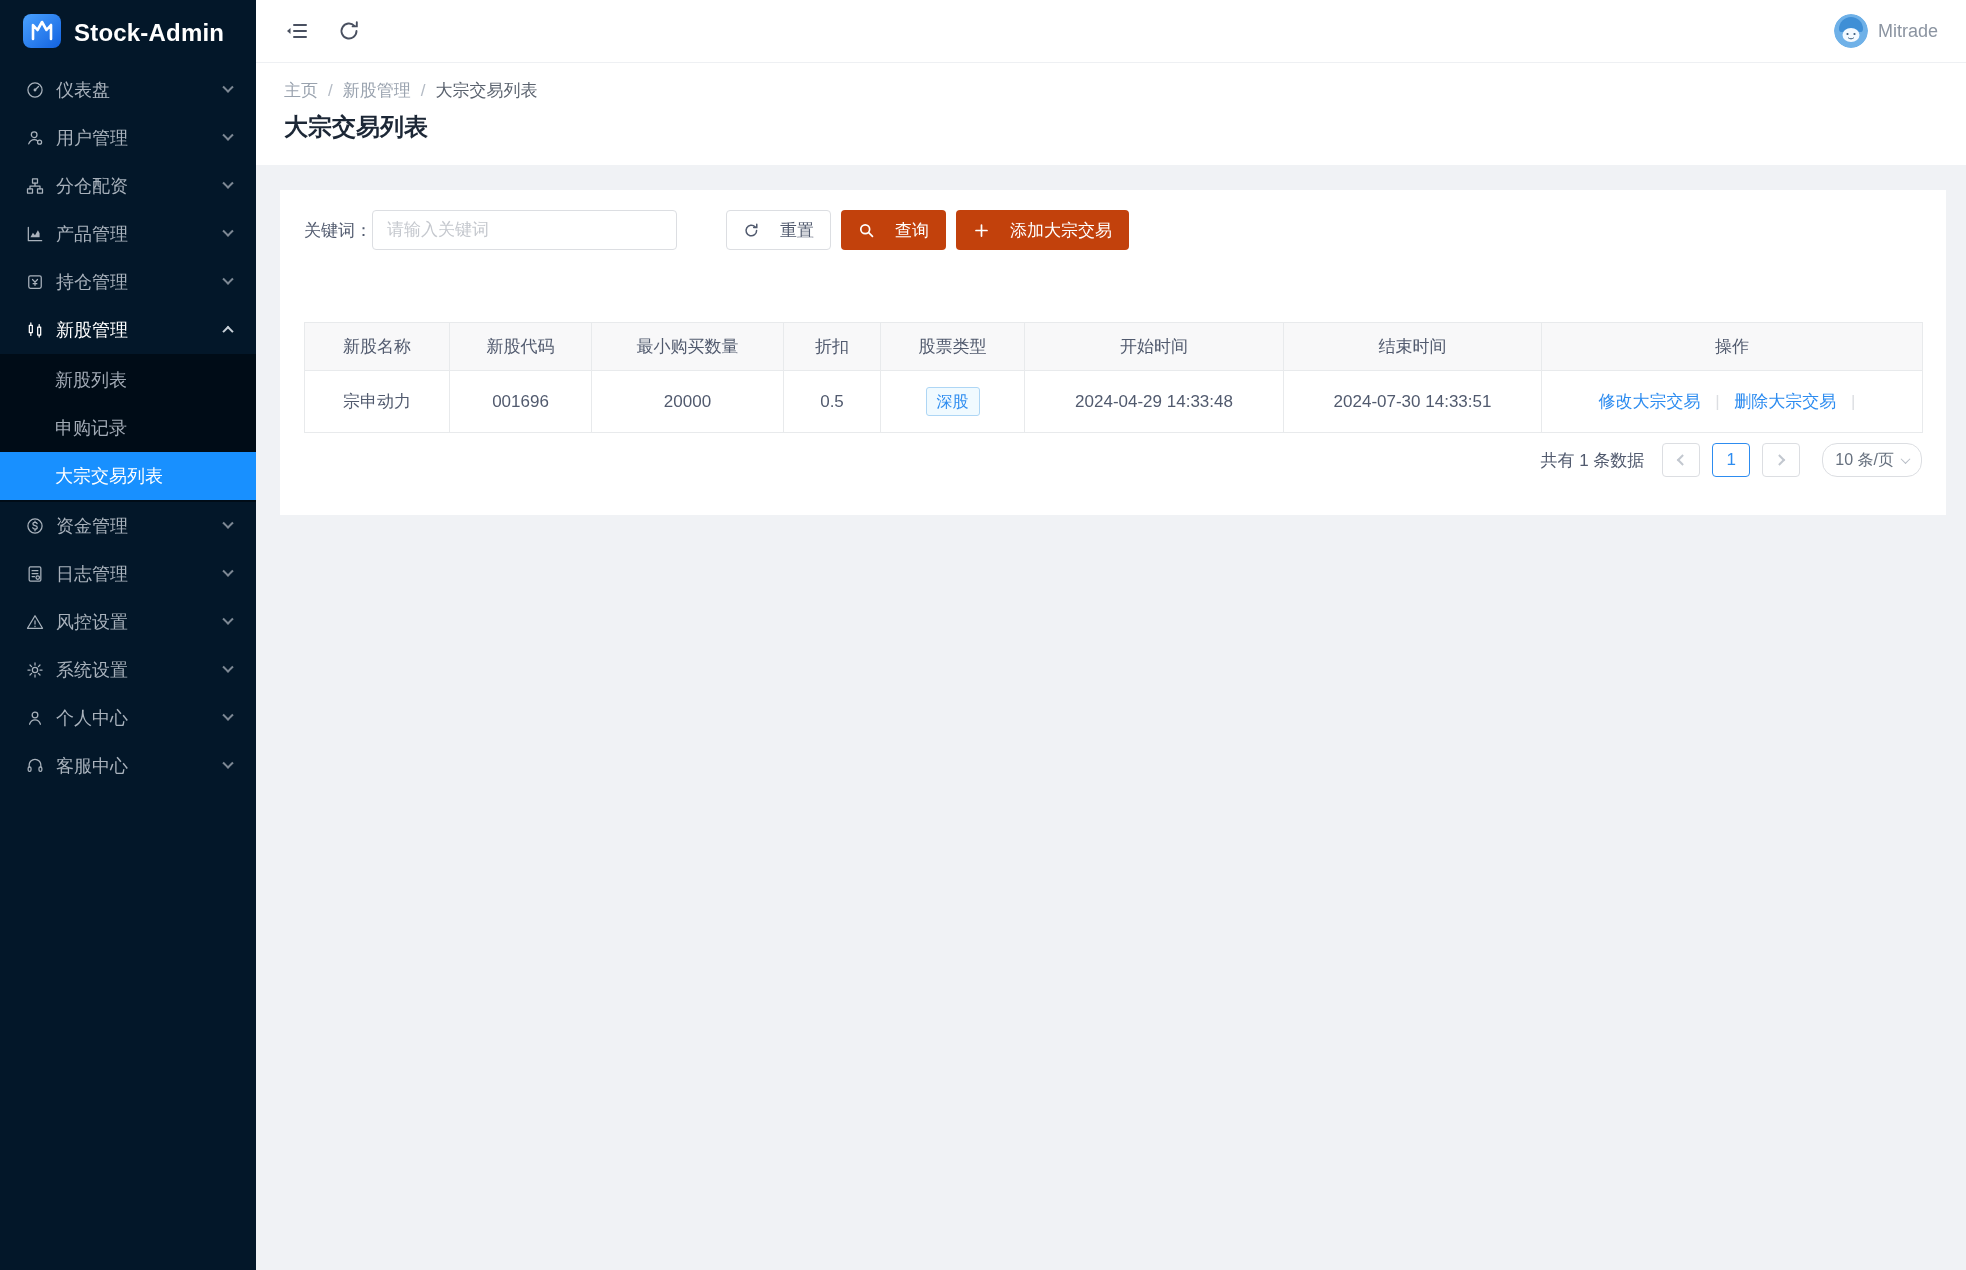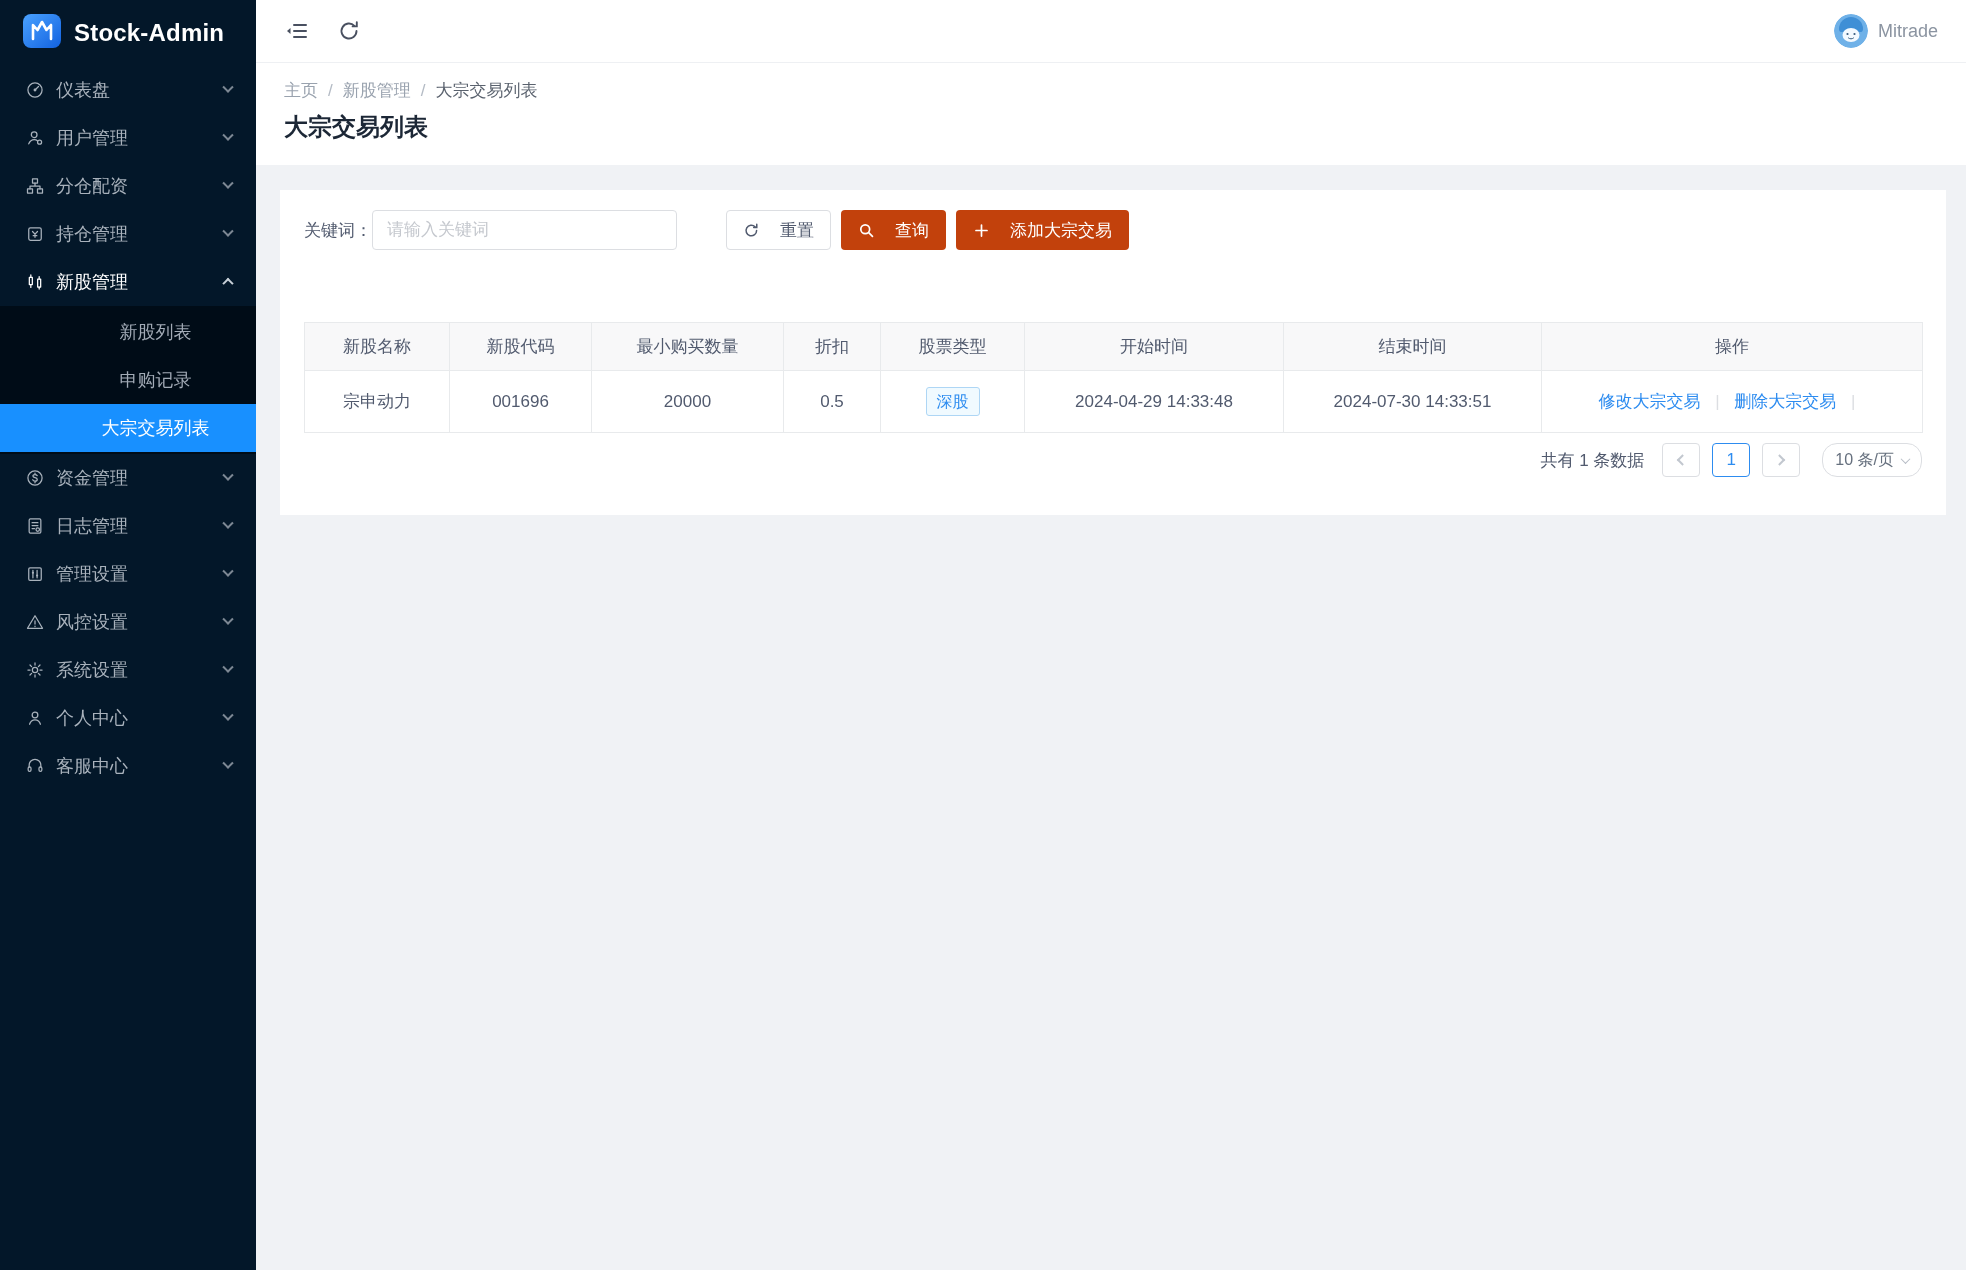--- a/index.html
+++ b/index.html
@@ -16,21 +16,21 @@
   .logo { height:66px; display:flex; align-items:center; padding-left:23px; }
   .logo-text { color:#fff; font-size:24px; font-weight:bold; margin-left:13px; letter-spacing:.2px; }
   ul.menu { list-style:none; }
   .menu-item { height:48px; display:flex; align-items:center; padding:0 24px; color:#a9b2bc; cursor:pointer; font-size:18px; }
   .menu-item .mi-icon { width:22px; height:22px; margin-right:10px; flex-shrink:0; display:flex; align-items:center; justify-content:center; }
   .menu-item .mi-icon svg { width:20px; height:20px; stroke:currentColor; fill:none; stroke-width:1.5; stroke-linecap:round; stroke-linejoin:round; }
   .menu-item .mi-label { flex:1; }
   .chev { width:8px; height:8px; border-right:2px solid #7d8894; border-bottom:2px solid #7d8894; transform:rotate(45deg) translate(-2px,-2px); }
   .menu-item.expanded { color:#fff; }
   .menu-item.expanded .chev { transform:rotate(-135deg) translate(-1px,-1px); border-color:#c8d0d8; }
-  .submenu { list-style:none; background:#000c17; padding:2px 0;text-align:center; }
+  .submenu { list-style:none; background:#000c17; padding:2px 0; }
   .submenu-item { height:48px; line-height:48px; padding-left:55px; color:#a2abb6; cursor:pointer; font-size:18px; }
   .submenu-item.active { background:#1890ff; color:#fff; }
 
   
   .main { flex:1; display:flex; flex-direction:column; min-width:0; }
   .topbar { height:63px; background:#fff; display:flex; align-items:center; padding:0 28px; border-bottom:1px solid #eef0f3; flex-shrink:0; }
   .tool-icon { width:26px; height:26px; color:#495060; cursor:pointer; display:flex; align-items:center; justify-content:center; }
   .tool-icon + .tool-icon { margin-left:26px; }
   .tool-icon svg { width:24px; height:24px; }
   .topbar-spacer { flex:1; }
@@ -134,20 +134,30 @@
               <rect x="15" y="15.5" width="6" height="5"></rect>
               <path d="M12 8.5v3.5M6 15.5V12h12v3.5"></path>
             </svg>
         </span>
         <span class="mi-label">分仓配资</span>
         <span class="chev"></span>
       </li>
       <li class="menu-item">
         <span class="mi-icon">
           <svg viewBox="0 0 24 24">
+              <path d="M4 4v16h16"></path>
+              <path d="M6.5 16l3-5.5 2.5 3 3.5-6 2 3.5V16z" fill="currentColor" stroke="none"></path>
+            </svg>
+        </span>
+        <span class="mi-label">产品管理</span>
+        <span class="chev"></span>
+      </li>
+      <li class="menu-item">
+        <span class="mi-icon">
+          <svg viewBox="0 0 24 24">
               <rect x="4.5" y="4.5" width="15" height="15" rx="2"></rect>
               <path d="M9 9l3 3.2L15 9M12 12.2V16M9.8 14h4.4"></path>
             </svg>
         </span>
         <span class="mi-label">持仓管理</span>
         <span class="chev"></span>
       </li>
 
       <li class="menu-item expanded">
         <span class="mi-icon">
@@ -179,32 +189,20 @@
       </li>
       <li class="menu-item">
         <span class="mi-icon">
           <svg viewBox="0 0 24 24">
               <rect x="5" y="3.5" width="14" height="17" rx="1.5"></rect>
               <path d="M8.5 8h7M8.5 11.5h7M8.5 15h3"></path>
               <circle cx="15.3" cy="16.3" r="2.1"></circle>
             </svg>
         </span>
         <span class="mi-label">日志管理</span>
-        <span class="chev"></span>
-      </li>
-      <li class="menu-item">
-        <span class="mi-icon">
-          <svg viewBox="0 0 24 24">
-              <rect x="4.5" y="4.5" width="15" height="15" rx="1.5"></rect>
-              <path d="M9.5 7.5v9M14.5 7.5v9"></path>
-              <circle cx="9.5" cy="10.5" r="1.3" fill="currentColor" stroke="none"></circle>
-              <circle cx="14.5" cy="13.8" r="1.3" fill="currentColor" stroke="none"></circle>
-            </svg>
-        </span>
-        <span class="mi-label">管理设置</span>
         <span class="chev"></span>
       </li>
       <li class="menu-item">
         <span class="mi-icon">
           <svg viewBox="0 0 24 24">
               <path d="M12 4.5L21 19.5H3z"></path>
               <path d="M12 10.5v4M12 16.8v.7"></path>
             </svg>
         </span>
         <span class="mi-label">风控设置</span>

